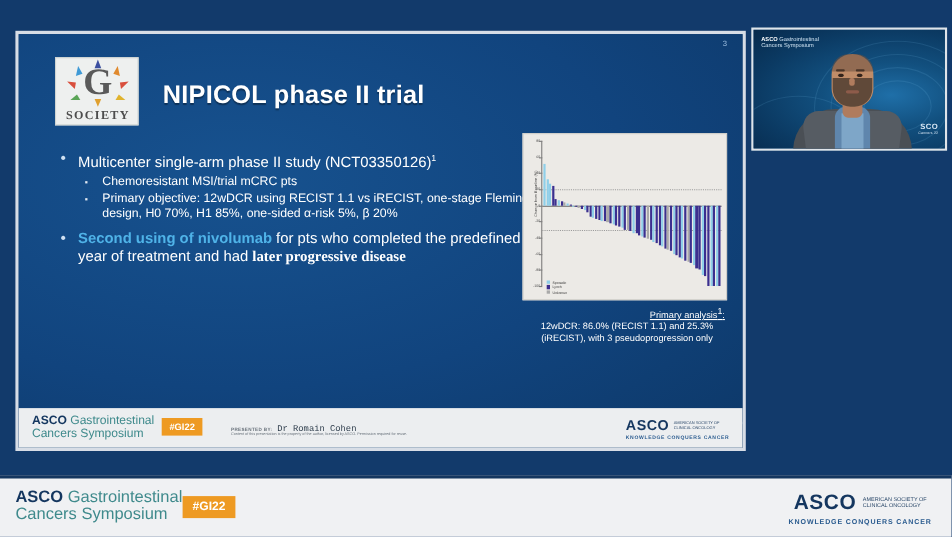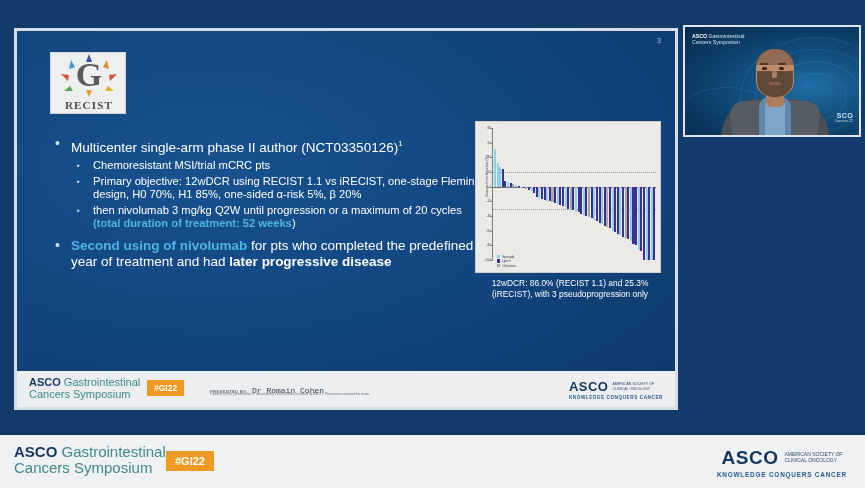--- a/index.html
+++ b/index.html
@@ -32,21 +32,21 @@
       color:#ffffff;letter-spacing:.2px;text-shadow:0 1px 1px rgba(0,0,0,.35);}
 
   
   .bullets{position:absolute;left:30px;top:97px;width:440px;color:#ffffff;}
   .b1{position:relative;padding-left:24px;margin-top:8px;font-size:13.5px;line-height:16px;}
   .b1:before{content:"•";position:absolute;left:8px;top:-1px;font-size:14px;color:#cfe0f2;}
   .b2{position:relative;padding-left:24px;margin-top:3px;font-size:11.2px;line-height:13px;}
   .b2:before{content:"\25AA";position:absolute;left:8px;top:0px;font-size:8px;color:#e3eaf3;}
   .sub-wrap{margin-left:22px;}
   .cy{color:#4fb3e8;font-weight:bold;}
-  .wb{font-weight:bold;color:#ffffff;}
+  .wb{font-weight:bold;color:#ffffff;font-family:Liberation Serif, serif;}
   sup{font-size:8px;vertical-align:super;}
 
   
   #chart-panel{position:absolute;left:458px;top:90px;width:186px;height:152px;
       background:#eceae6;border:1px solid #cfcec9;box-sizing:border-box;}
   #chart-inner{position:absolute;left:0;top:0;right:0;bottom:0;}
   .yaxis{position:absolute;left:16px;top:6px;width:1px;height:132px;background:#7e7e7e;}
   .ytitle{position:absolute;left:-24px;top:52px;width:70px;transform:rotate(-90deg);
       font-size:3.4px;color:#3a3a3a;text-align:center;letter-spacing:.1px;}
   .ytick{position:absolute;left:2px;width:13px;text-align:right;font-size:3.2px;color:#4a4a4a;}
@@ -152,32 +152,30 @@
             <polygon points="38,1 35,9 41,9" fill="#3b4fa0"></polygon>
             <polygon points="20,7 24,14 18,16" fill="#3f9ad6"></polygon>
             <polygon points="10,21 18,22 17,28" fill="#d94f3d"></polygon>
             <polygon points="13,38 19,33 22,38" fill="#5aa557"></polygon>
             <polygon points="56,7 52,14 58,16" fill="#e08a2e"></polygon>
             <polygon points="66,21 58,22 59,28" fill="#d94f3d"></polygon>
             <polygon points="63,38 57,33 54,38" fill="#e0b32e"></polygon>
             <polygon points="38,44 35,37 41,37" fill="#e0a02e"></polygon>
           </svg>
           <div class="gletter">G</div>
-          <div class="word">RECIST</div>
+          <div class="word">SOCIETY</div>
         </div>
 
+        <div id="slide-title">NIPICOL phase II trial</div>
 
         <div class="bullets" id="bullets">
-            <div class="b1"><span>Multicenter single-arm phase II author (NCT03350126)</span><sup>1</sup></div>
+            <div class="b1"><span>Multicenter single-arm phase II study (NCT03350126)</span><sup>1</sup></div>
             <div class="sub-wrap">
               <div class="b2"><span>Chemoresistant MSI/trial mCRC pts</span></div>
               <div class="b2"><span>Primary objective: 12wDCR using RECIST 1.1 vs iRECIST, one-stage Fleming design, H0 70%, H1 85%, one-sided α-risk 5%, β 20%</span></div>
-            </div>
-            <div class="sub-wrap">
-              <div class="b2"><span>then nivolumab 3 mg/kg Q2W until progression or a maximum of 20 cycles  </span><span class="cy">(total duration of treatment: 52 weeks</span><span>)</span></div>
             </div>
             <div class="b1"><span class="cy">Second using of nivolumab</span><span> for pts who completed the predefined year of treatment and had </span><span class="wb">later progressive disease</span></div>
           </div>
 
         <div id="chart-panel">
           <div id="chart-inner">
             <div class="ytitle">Change from Baseline (%)</div>
             <div class="yaxis"></div>
             <div id="ticks">
                 <div class="ytick" style="top: 4px;">80</div>
@@ -281,20 +279,21 @@
                 </div>
                 <div>
                   <i style="background: rgb(169, 169, 169);"></i>
                   <span>Unknown</span>
                 </div>
               </div>
           </div>
         </div>
 
         <div id="analysis">
+          <span class="ttl"><span>Primary analysis</span><sup>1</sup>:</span>
           <span>12wDCR: 86.0% (RECIST 1.1) and 25.3%</span><br>
           <span>(iRECIST), with 3 pseudoprogression only</span>
         </div>
 
         <div id="cite">¹Cohen et al., J Immunother Cancer 2020</div>
 
         <div id="slide-footer">
           <div id="sf-asco">
             <div class="l1"><span class="b">ASCO</span><span class="g"> Gastrointestinal</span></div>
             <div class="l2 g">Cancers Symposium</div>

